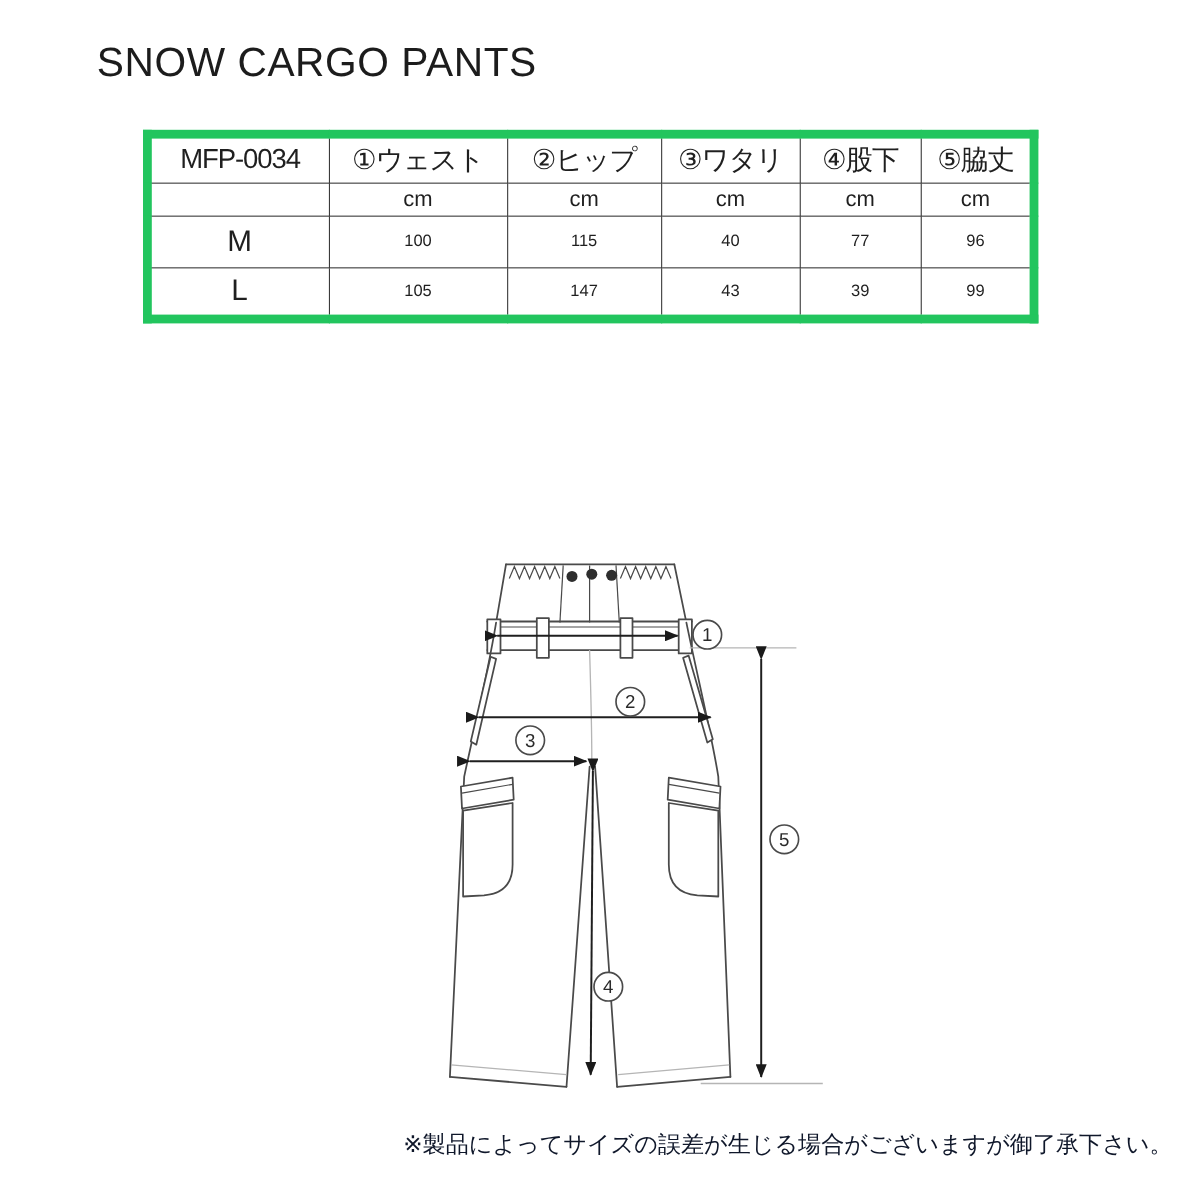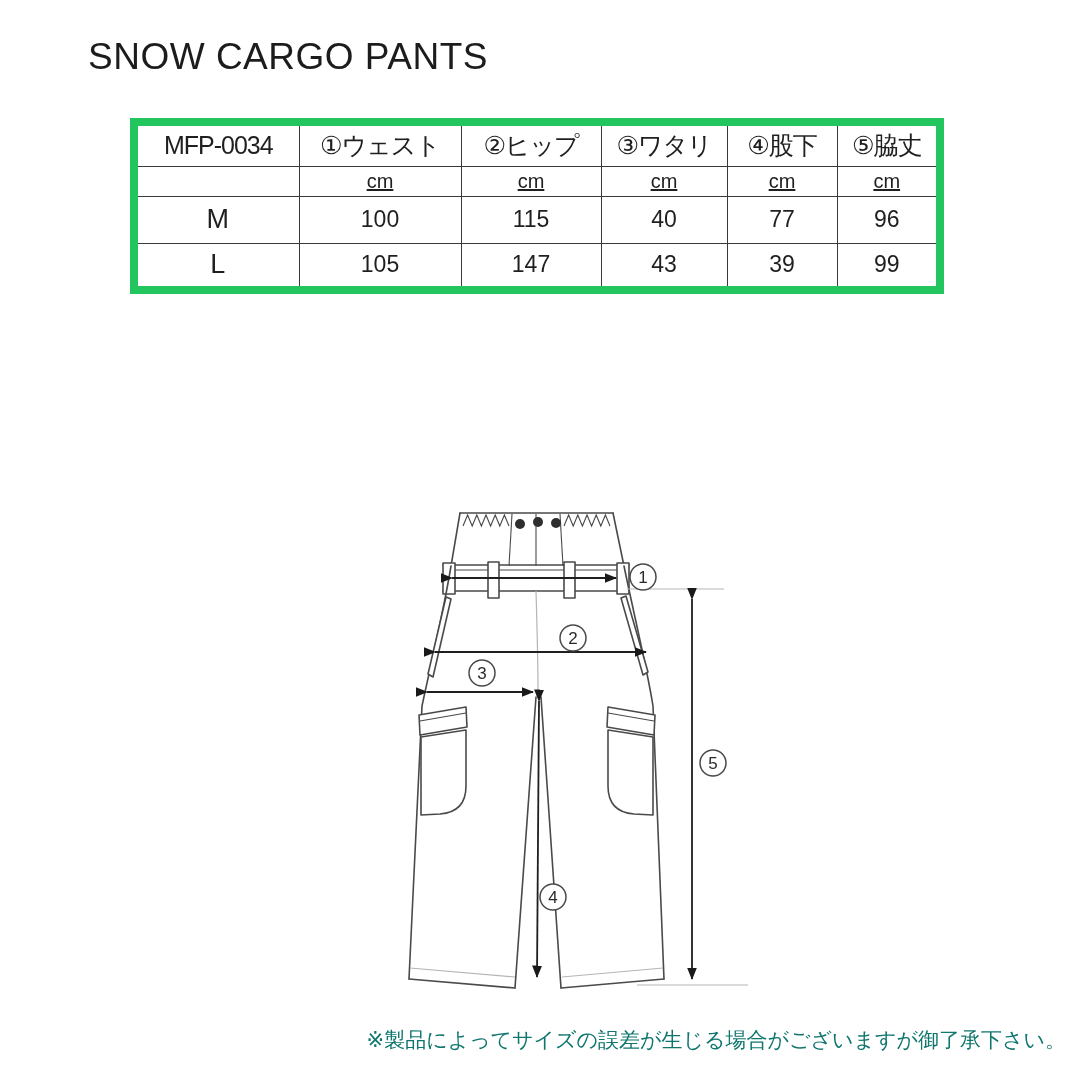--- a/index.html
+++ b/index.html
@@ -16,29 +16,29 @@
     position:absolute;left:130px;top:118px;
     border-collapse:collapse;table-layout:fixed;
     border:8px solid #22c55e;
   }
   table.size-table td{
     border:1px solid #3a3a3a;text-align:center;vertical-align:middle;
     padding:0;overflow:hidden;white-space:nowrap;
   }
   tr.hdr-row{height:44px;}
   tr.hdr-row td{font-size:25px;letter-spacing:-1px;}
-  tr.unit-row{height:30px;text-decoration:underline;}
+  tr.unit-row{height:30px;}
   tr.unit-row td{font-size:20px;}
   tr.data-row{height:47px;}
   td.size-cell{font-size:27px;letter-spacing:1px;}
-  td.value-cell{font-size:23px;font-weight:500;}
+  td.value-cell{font-size:15px;font-weight:500;}
   td.model-cell{font-size:26px;letter-spacing:0;}
   .footnote{
     position:absolute;right:6px;top:1026px;
-    font-size:21px;color:#0f766e;letter-spacing:0;
+    font-size:21px;color:#0f172a;letter-spacing:0;
   }
   svg.pants{position:absolute;left:390px;top:485px;}
   .oline{stroke:#4a4a4a;stroke-width:1.6;fill:none;stroke-linejoin:round;stroke-linecap:round;}
   .ofill{stroke:#4a4a4a;stroke-width:1.6;fill:#ffffff;stroke-linejoin:round;}
   .thin{stroke:#4a4a4a;stroke-width:1.1;fill:none;}
   .lite{stroke:#b5b5b5;stroke-width:1.2;fill:none;}
   .meas{stroke:#1f1f1f;stroke-width:1.8;fill:none;}
   .lblc{stroke:#4a4a4a;stroke-width:1.5;fill:#ffffff;}
   .lblt{font-family:"Liberation Sans","DejaVu Sans",sans-serif;font-size:17px;fill:#2a2a2a;text-anchor:middle;}
 </style>

